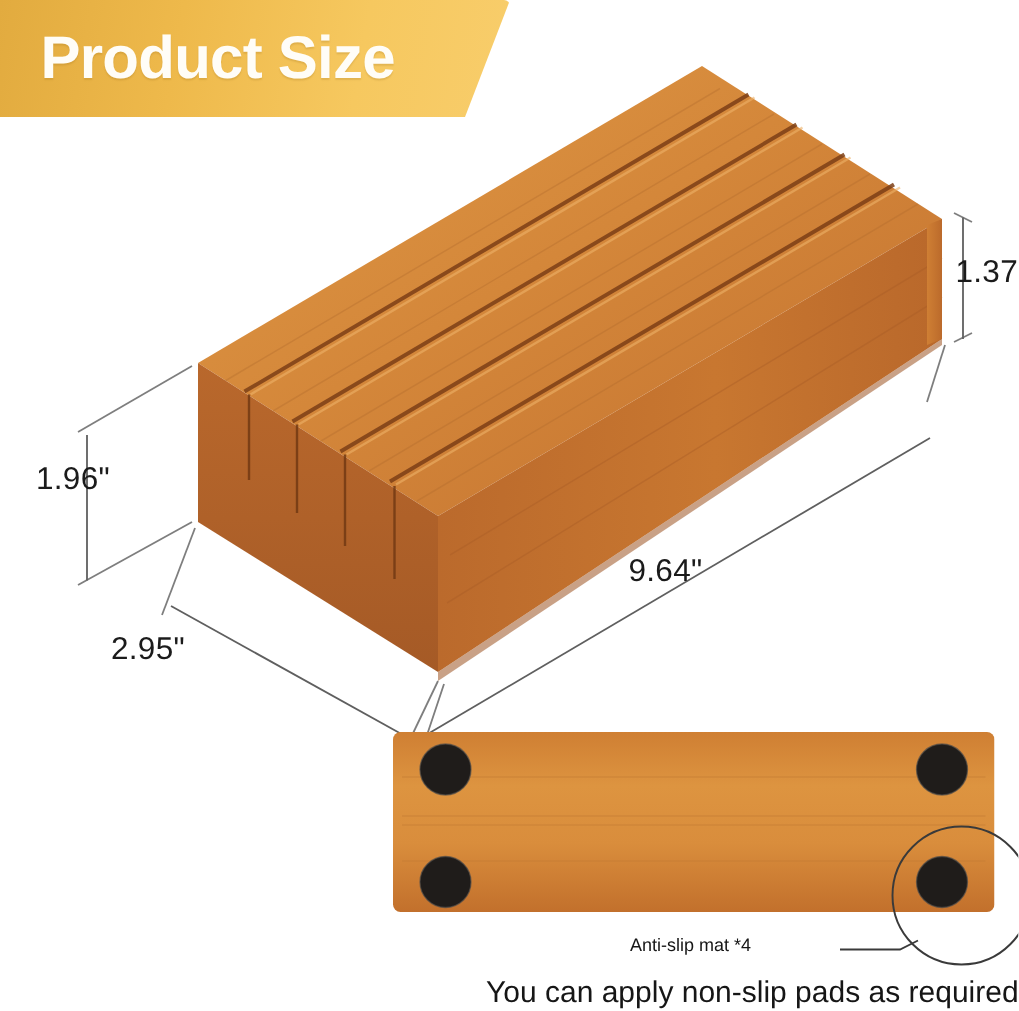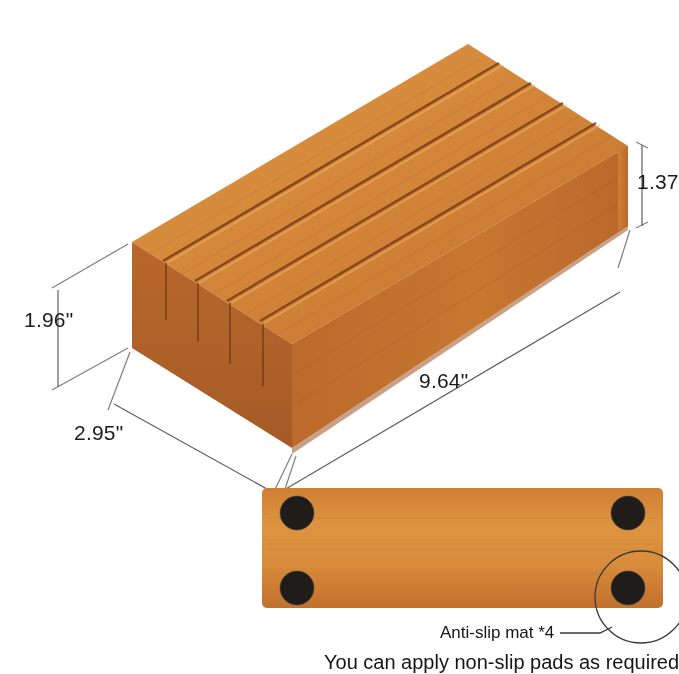--- a/index.html
+++ b/index.html
@@ -27,30 +27,33 @@
   .dim-137{left:637px;top:170px;}
   .dim-196{left:24px;top:308px;}
   .dim-295{left:74px;top:421px;}
   .dim-964{left:419px;top:369px;}
 
   
   .plate{position:absolute;left:262px;top:488px;width:401px;height:122px;}
 
   
   .callout{position:absolute;color:#161616;white-space:nowrap;}
-  .callout-mat{left:420px;top:623px;font-size:17px;margin-left:20px;}
+  .callout-mat{left:420px;top:623px;font-size:12px;}
   .callout-note{left:324px;top:651px;font-size:20px;}
 
   .leader{position:absolute;left:0;top:0;width:679px;height:674px;pointer-events:none;}
 </style>
 </head>
 <body>
 
 <div id="stage">
 
+  <div class="banner">
+    <div class="banner-title">Product Size</div>
+  </div>
 
   <div class="block">
     <svg width="600" height="470" viewBox="0 0 600 470">
       <defs>
         <linearGradient id="gTop" x1="0" y1="0" x2="1" y2="1">
           <stop offset="0%" stop-color="#e09a46"></stop>
           <stop offset="45%" stop-color="#d4873a"></stop>
           <stop offset="100%" stop-color="#c2702f"></stop>
         </linearGradient>
         <linearGradient id="gSlat" x1="0" y1="0" x2="1" y2="0.6">

